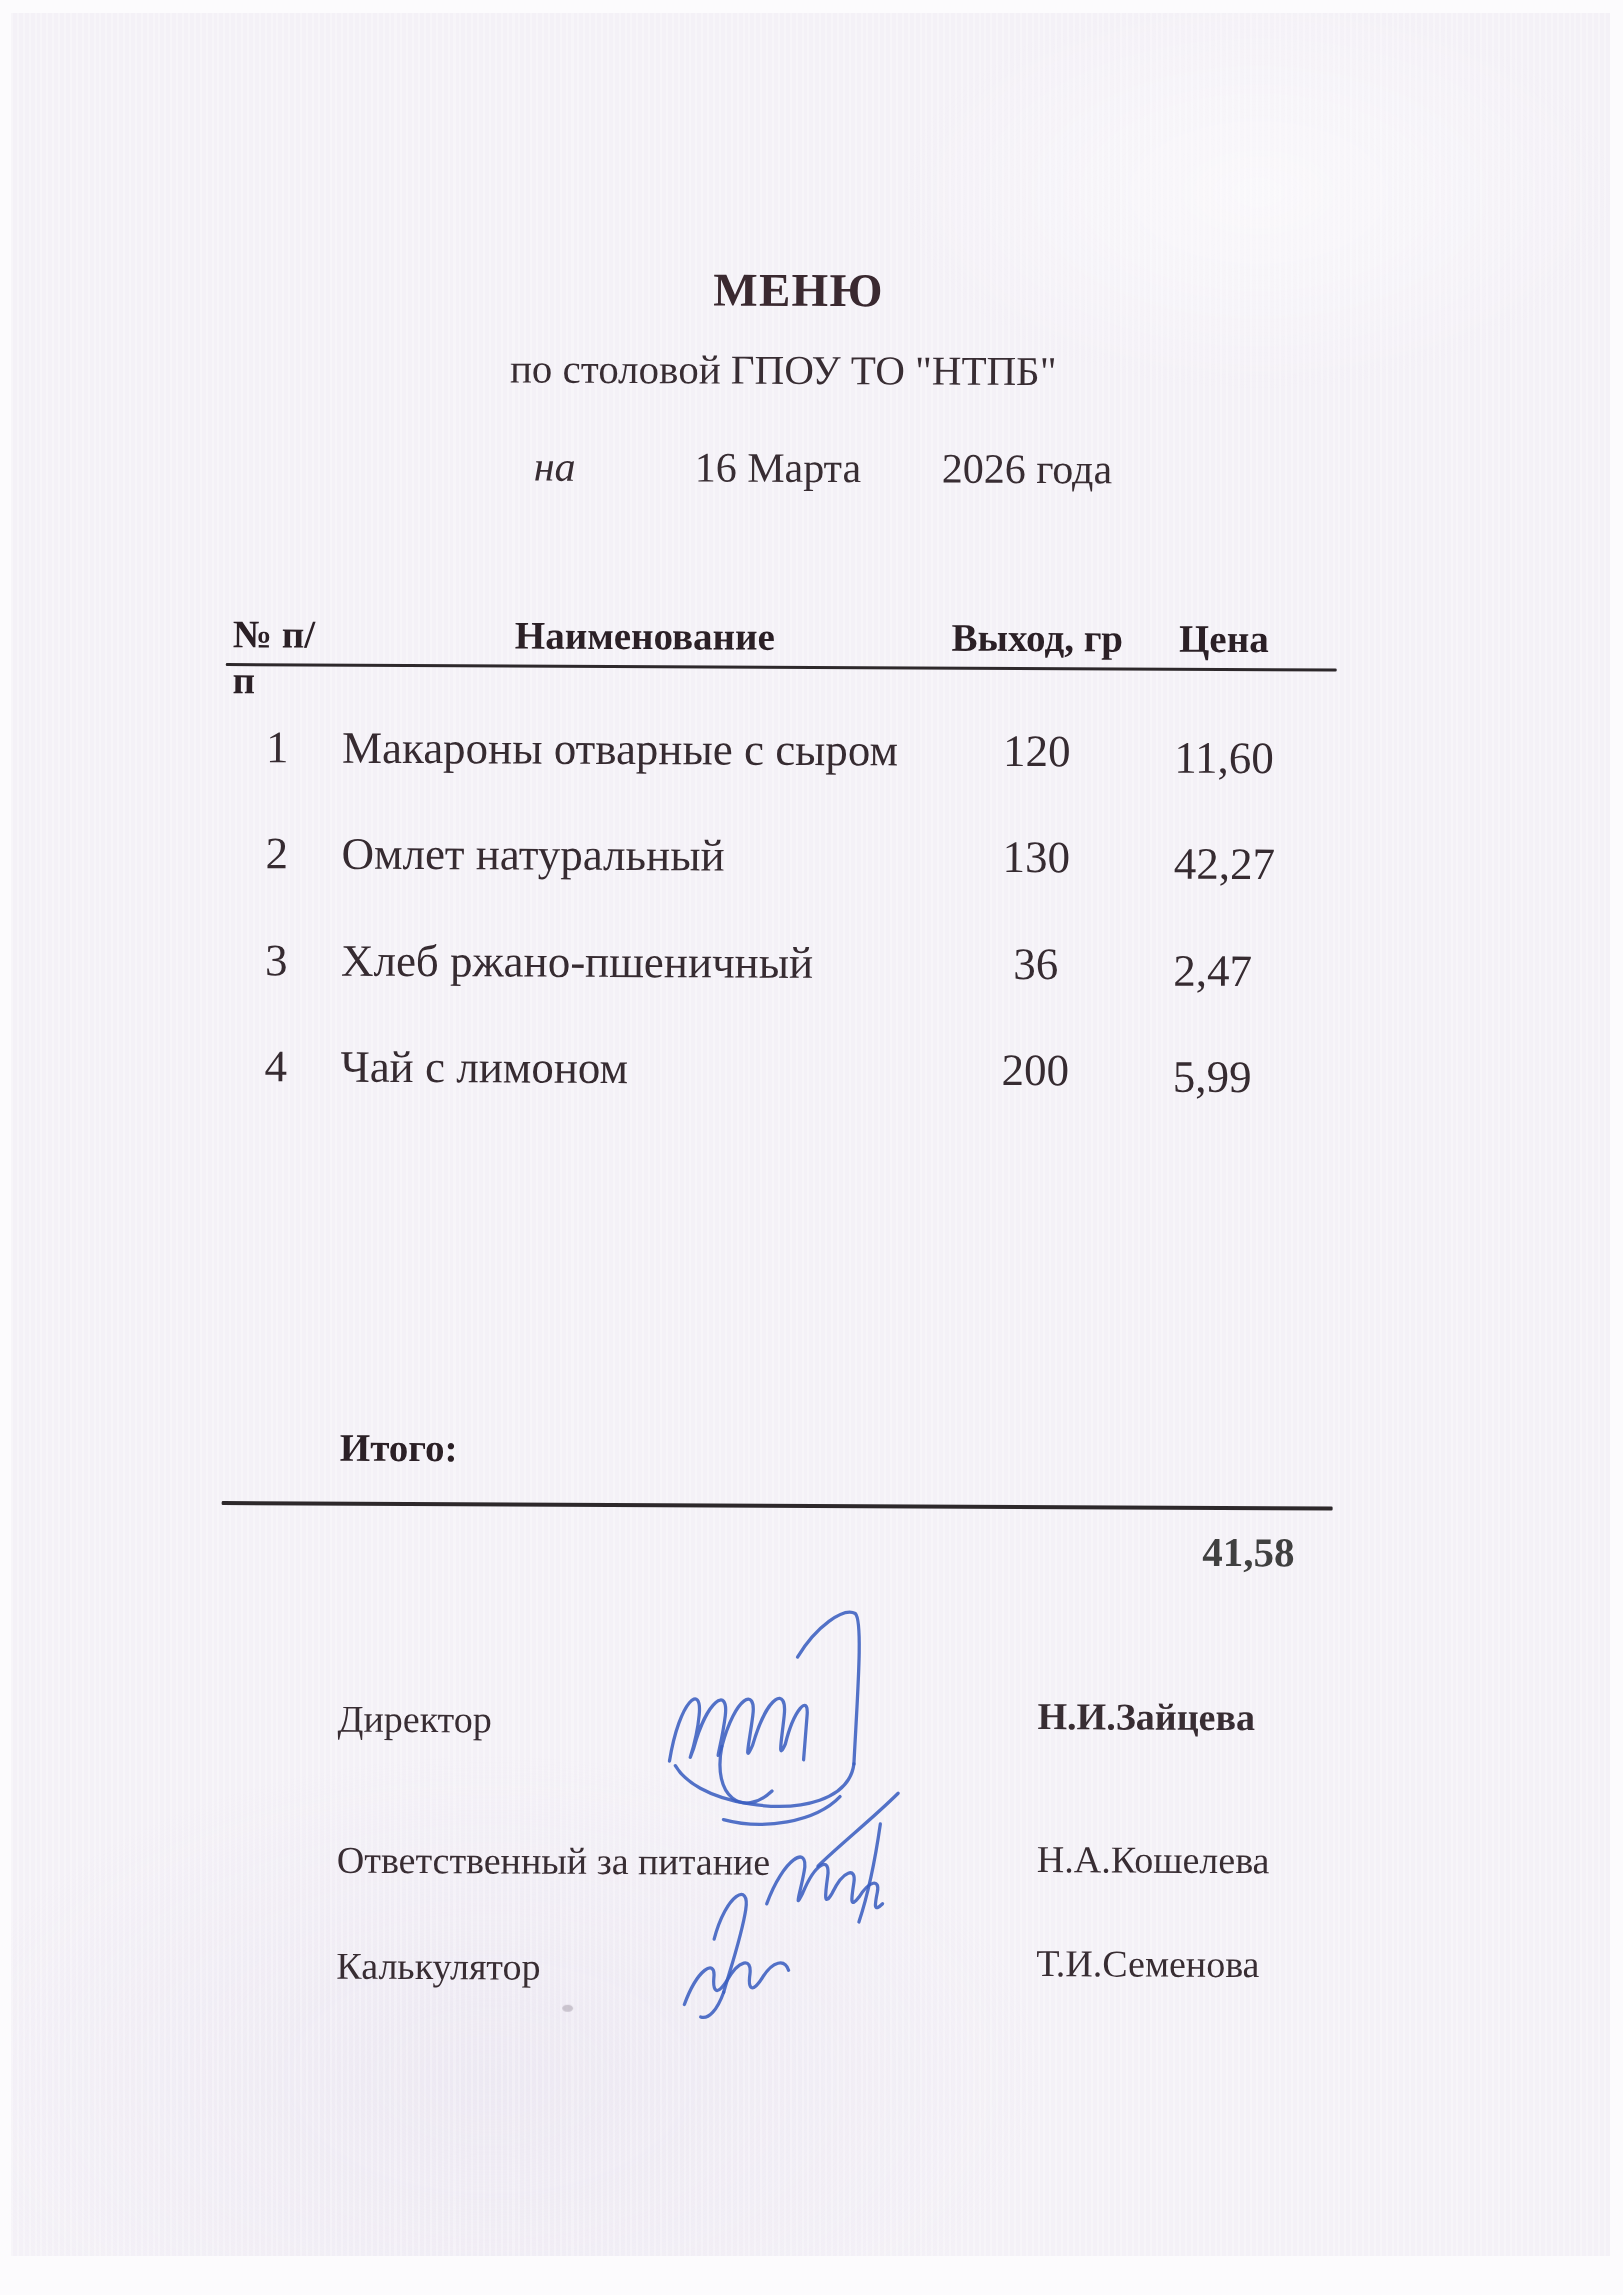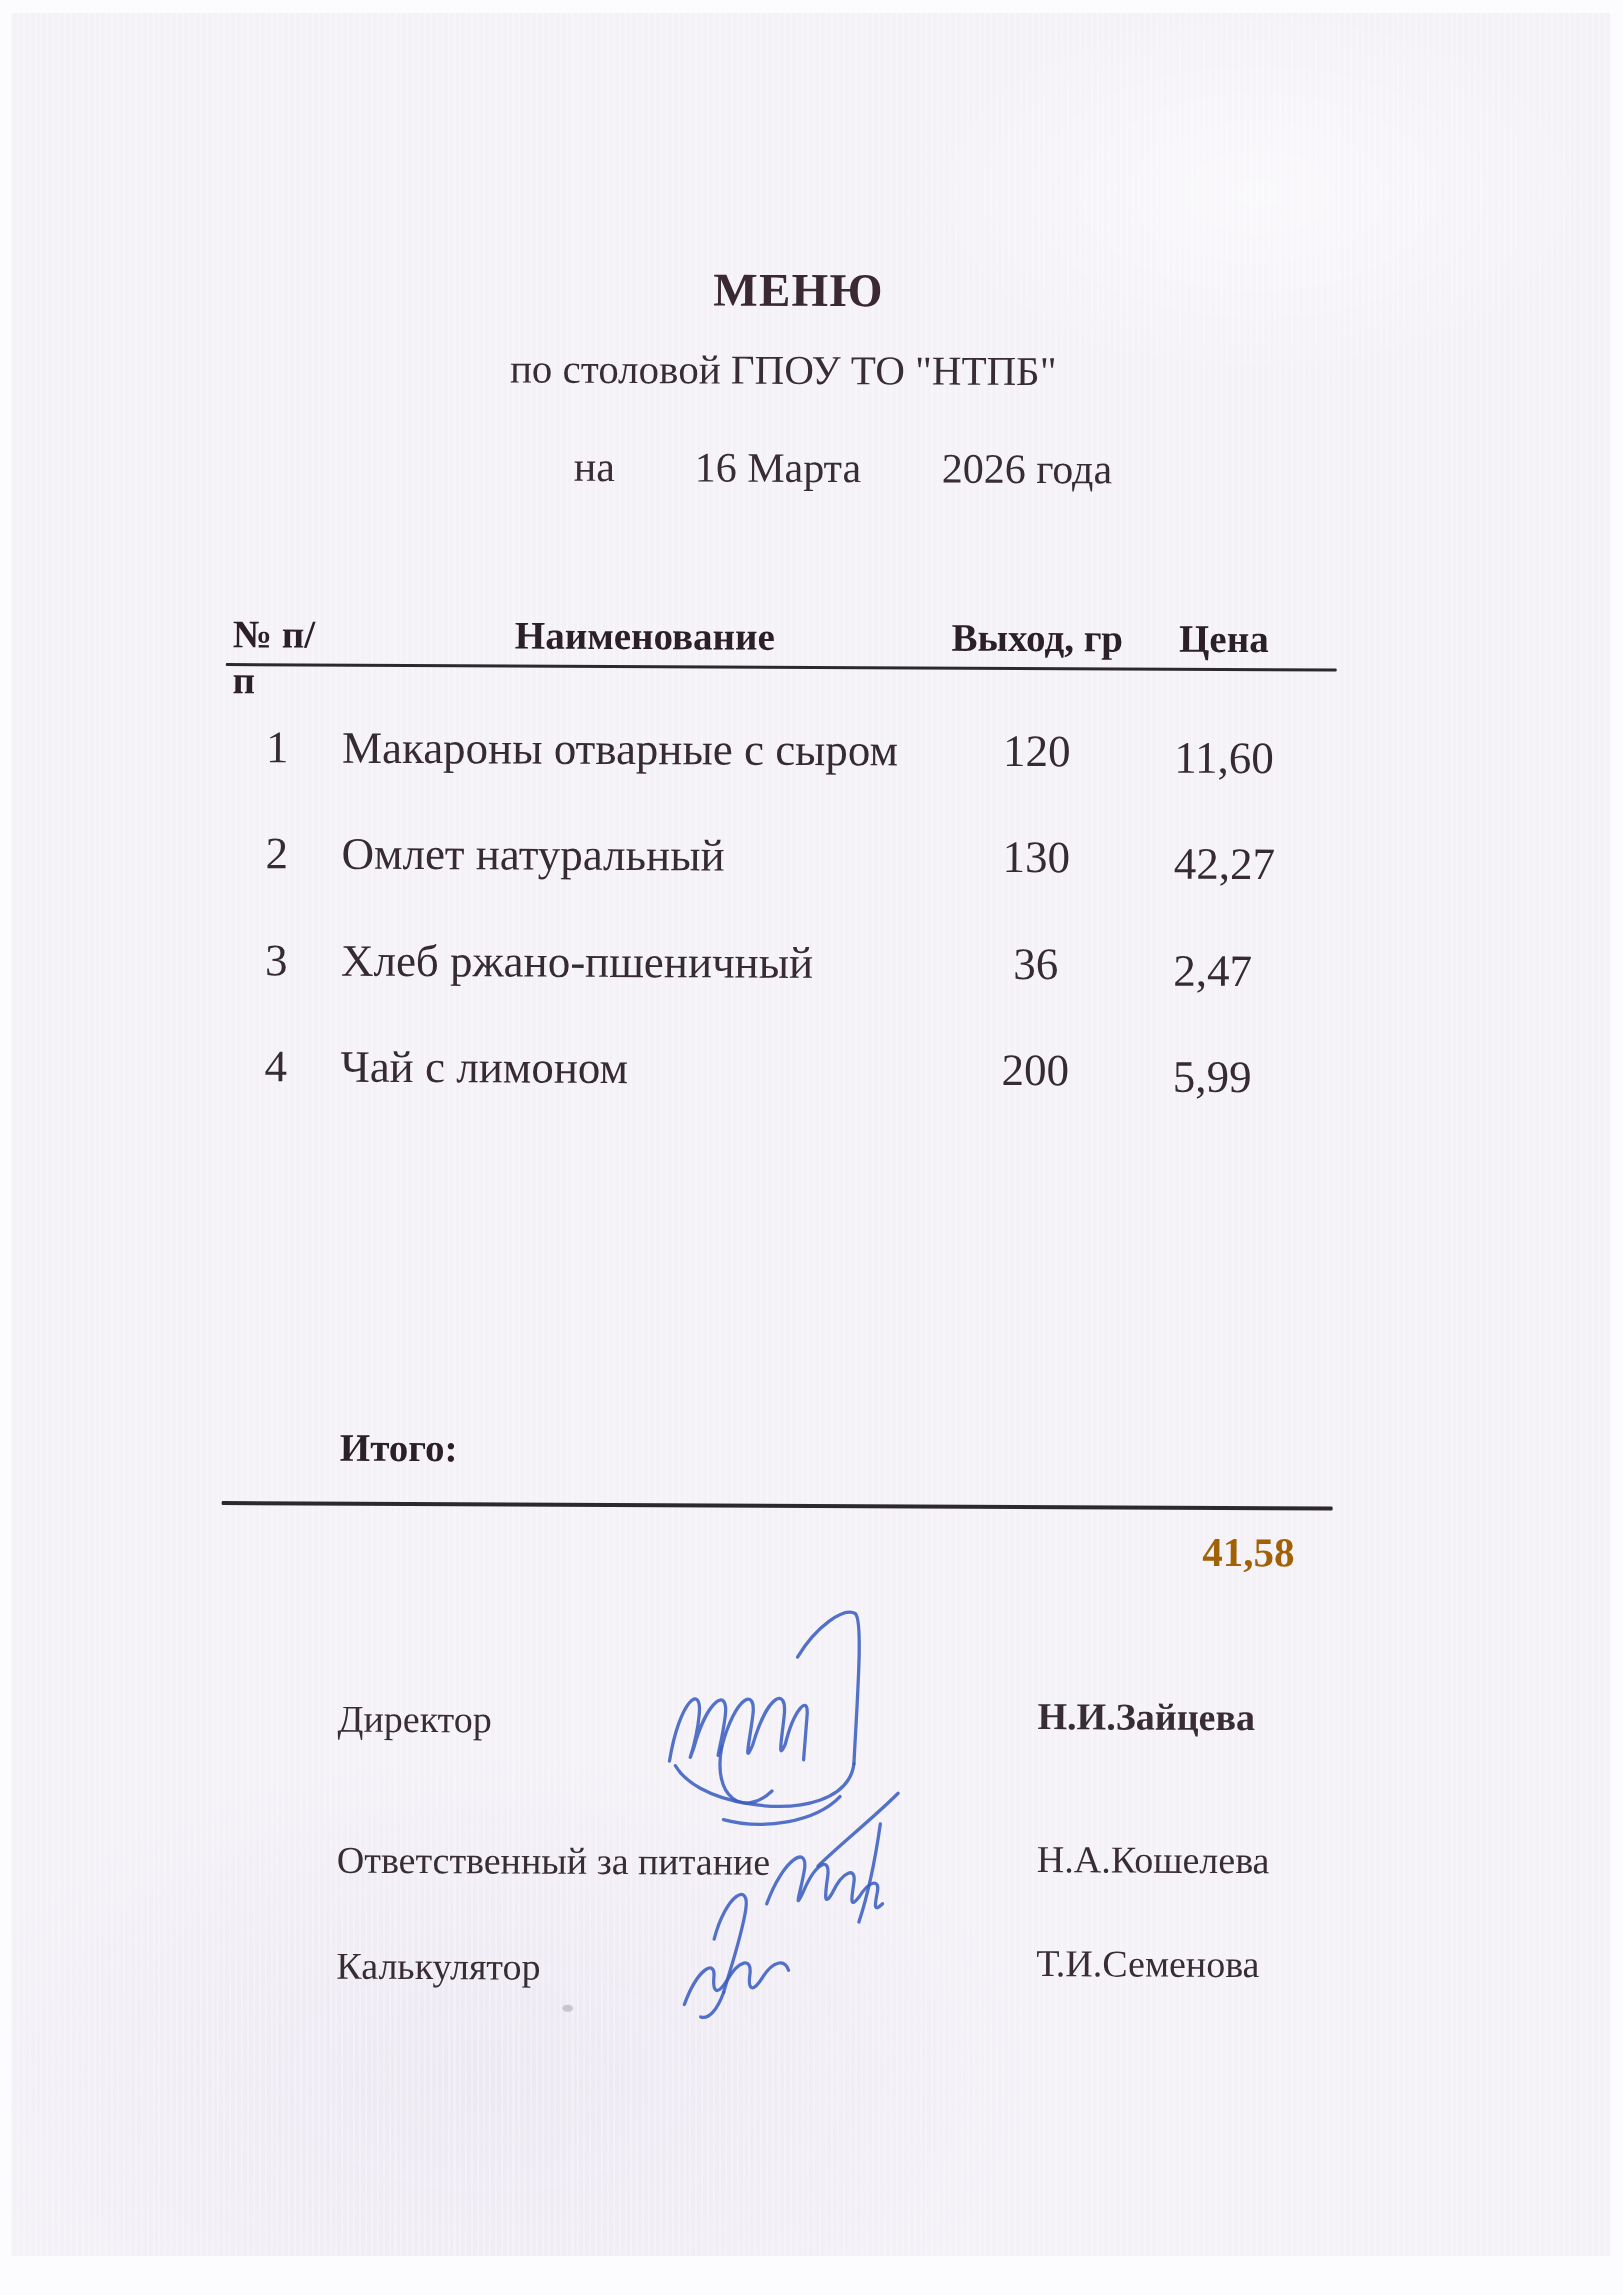--- a/index.html
+++ b/index.html
@@ -23,21 +23,21 @@
   .title{
     position:absolute;left:232px;top:259px;width:1136px;
     text-align:center;font-size:47px;line-height:54px;font-weight:bold;
     color:#3a2930;letter-spacing:1.3px;
   }
   .subtitle{
     position:absolute;left:232px;top:343px;width:1106px;
     text-align:center;font-size:41px;line-height:47px;color:#382d33;
   }
   .dateline{position:absolute;left:0;top:440px;width:1624px;height:52px;font-size:42px;line-height:48px;color:#382d33;}
-  .dateline .d1{position:absolute;left:576px;}
+  .dateline .d1{position:absolute;left:536px;font-style:italic;}
   .dateline .d2{position:absolute;left:697px;}
   .dateline .d3{position:absolute;left:944px;}
 
   .thead{
     position:absolute;left:232px;top:610px;width:1106px;height:52px;
     display:grid;grid-template-columns:98px 573px 275px 160px;
     font-size:39px;line-height:46px;font-weight:bold;color:#2b2026;
   }
   .thead .h1{text-align:left;padding-left:3.9px;}
   .thead .h2{text-align:center;padding-left:63px;}
@@ -53,21 +53,21 @@
     display:grid;grid-template-columns:98px 573px 275px 160px;
     font-size:45px;line-height:52px;color:#362b31;
   }
   .trow .c-num{text-align:center;}
   .trow .c-name{text-align:left;padding-left:15.7px;}
   .trow .c-wt{text-align:center;}
   .trow .c-pr{padding-right:29.5px;transform:translateY(5.9px);}
   .r0{top:720px;} .r1{top:826px;} .r2{top:933px;} .r3{top:1039px;}
 
   .total-label{position:absolute;left:347px;top:1423px;font-size:39px;line-height:46px;font-weight:bold;color:#2b2026;}
-  .total-value{position:absolute;left:1210px;top:1523px;font-size:41px;line-height:47px;font-weight:bold;color:#a16207;}
+  .total-value{position:absolute;left:1210px;top:1523px;font-size:41px;line-height:47px;font-weight:bold;color:#404040;}
 
   .sig-role{position:absolute;left:346px;font-size:38px;line-height:46px;color:#382d33;}
   .sig-name{position:absolute;left:1046px;font-size:38px;line-height:46px;color:#382d33;}
   .role-director{top:1694px;}
   .role-food{top:1835px;}
   .role-calc{top:1941px;}
   .name-director{top:1688px;font-weight:bold;}
   .name-food{top:1831px;}
   .name-calc{top:1935px;}
 

